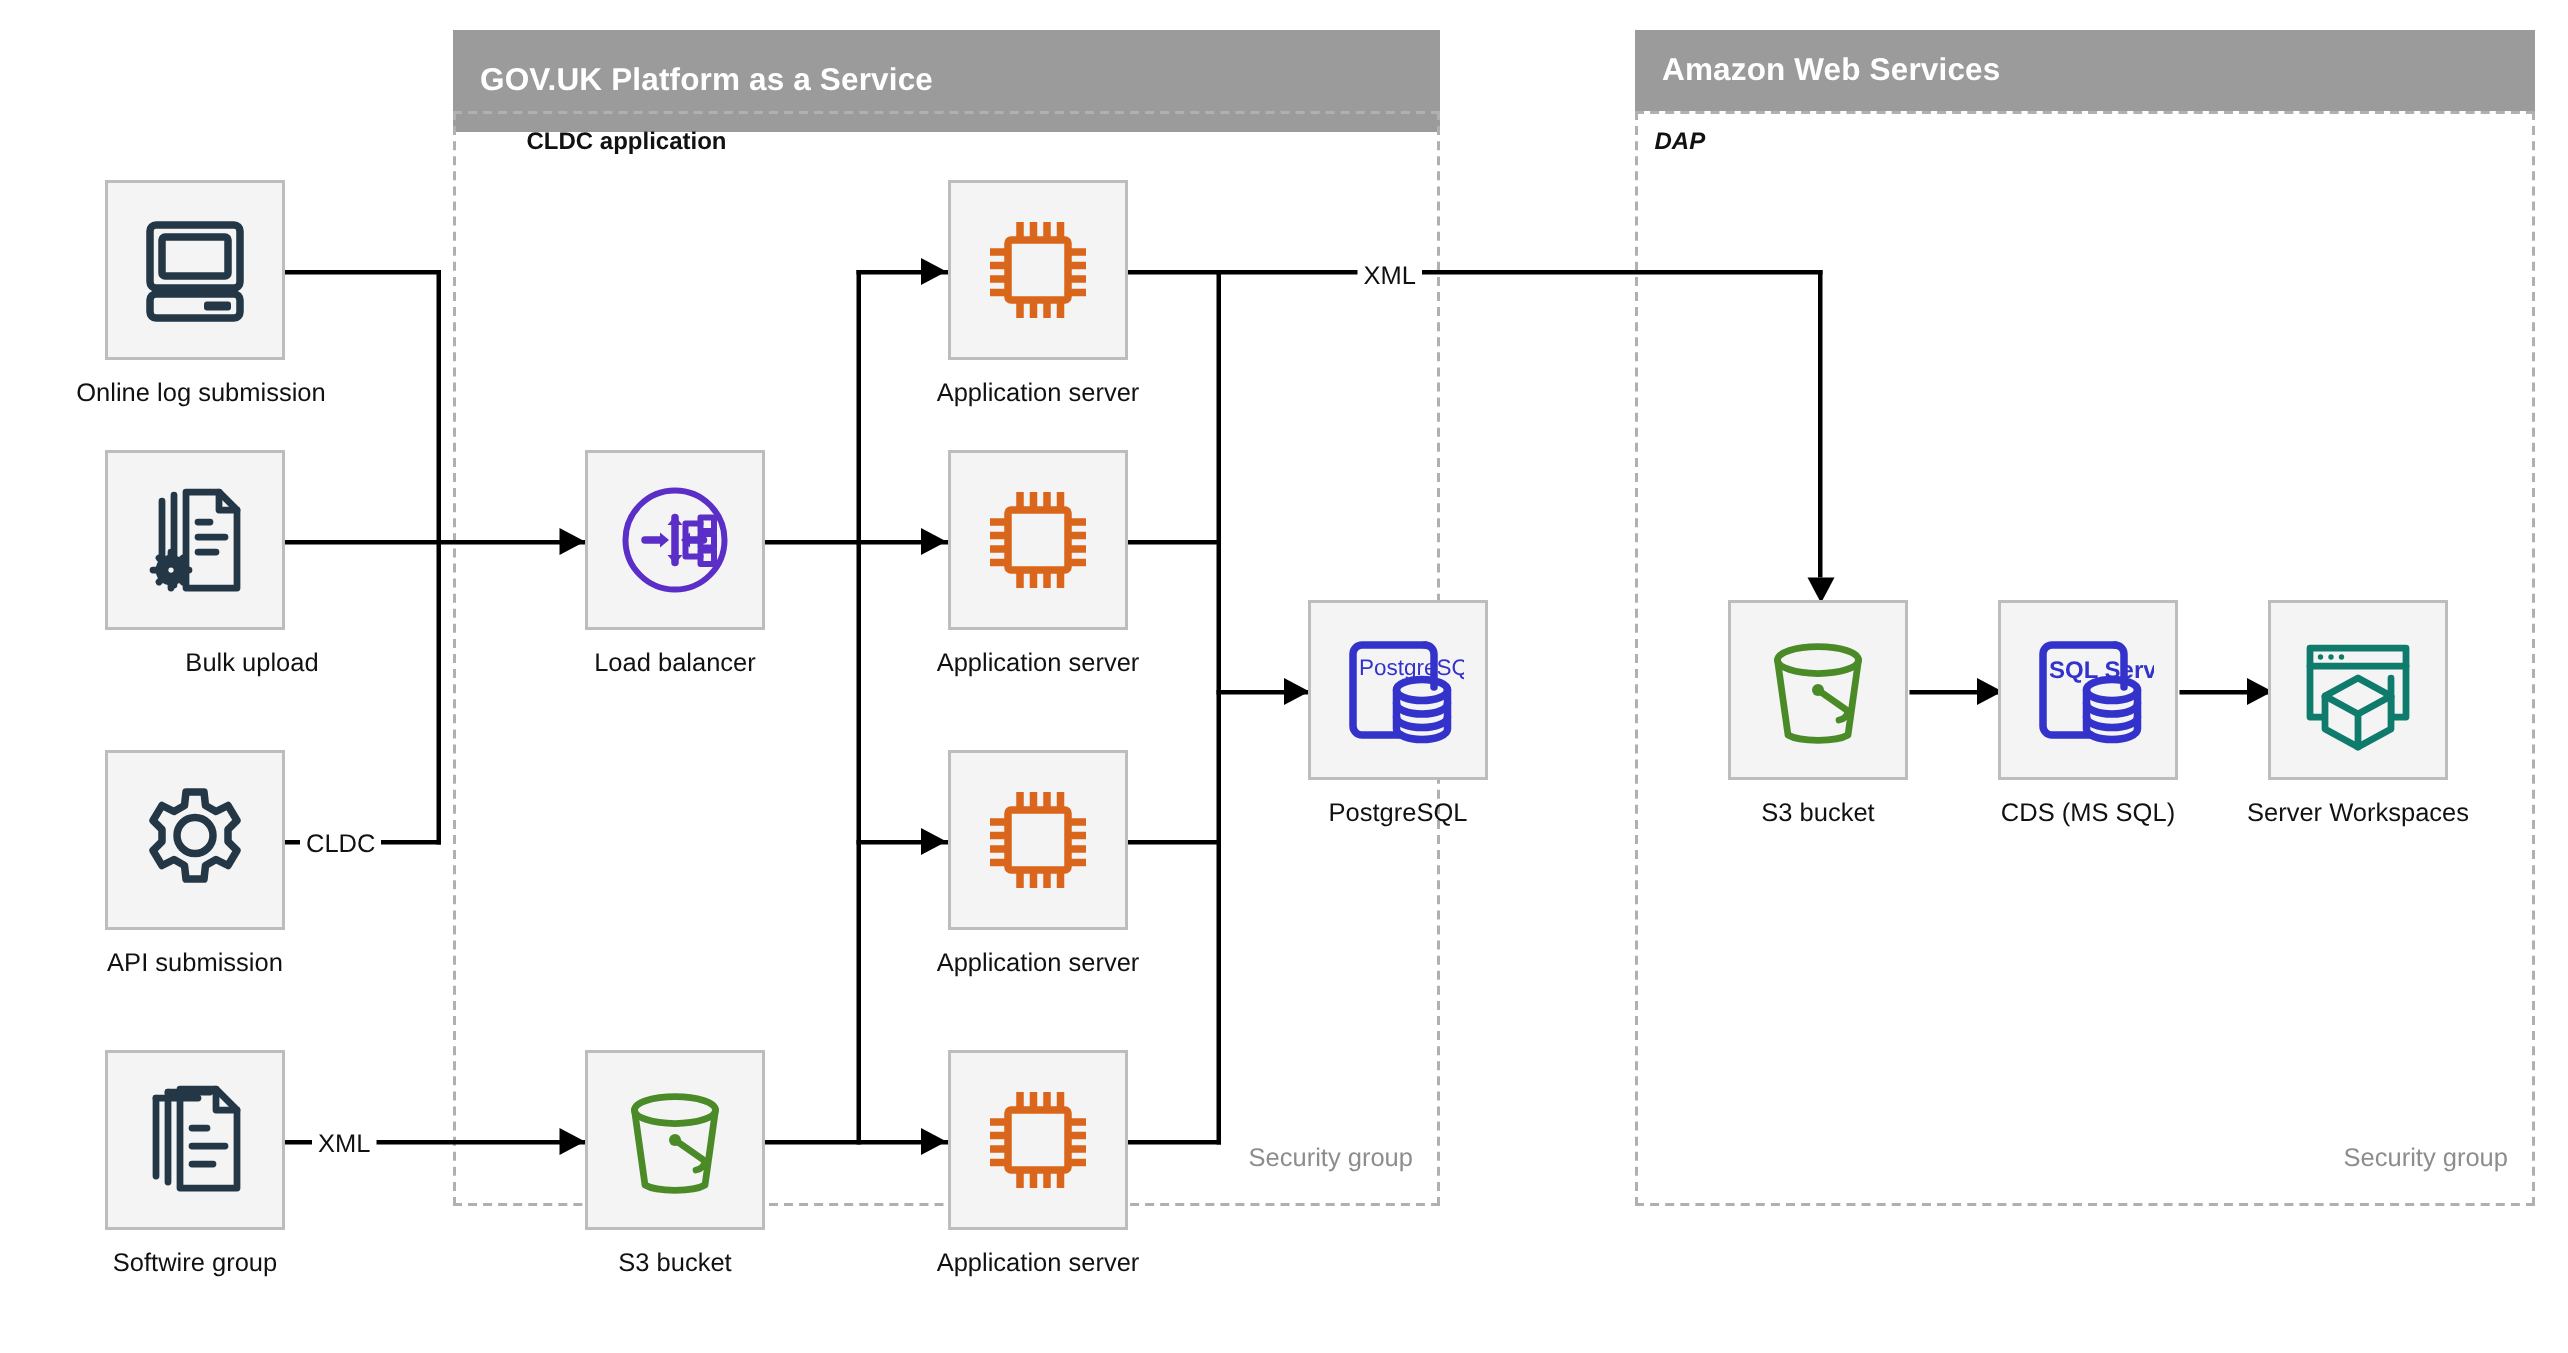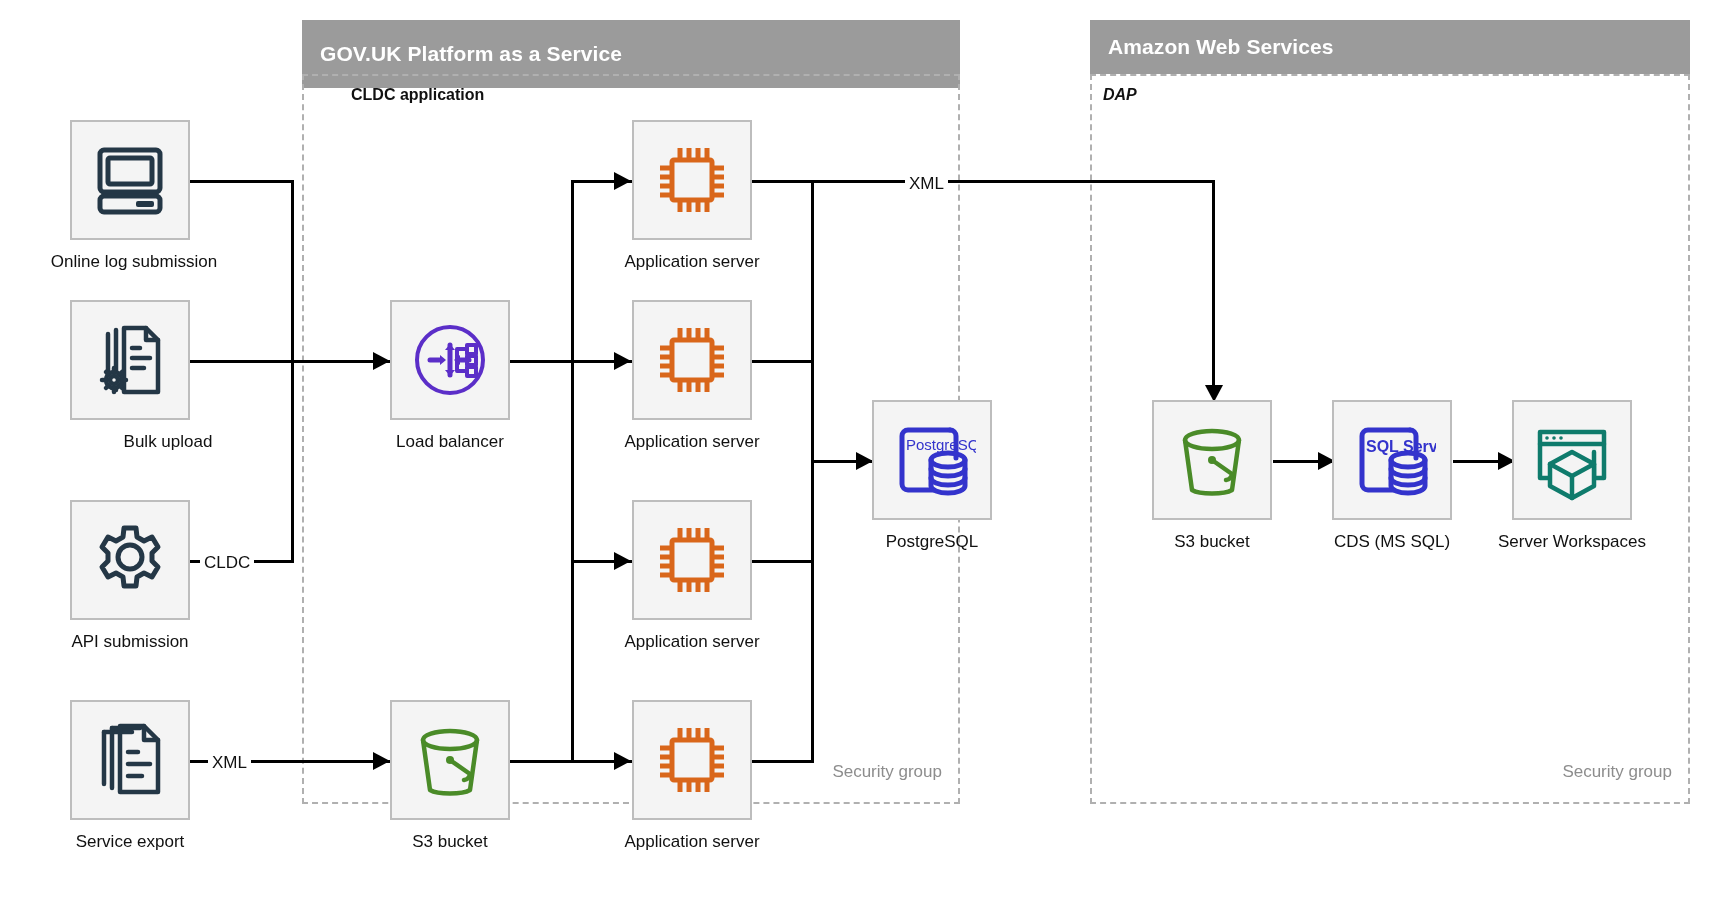--- a/index.html
+++ b/index.html
@@ -230,21 +230,21 @@
         <path d="M20 6 L48 6"></path>
         <path d="M20 6 L20 66"></path>
         <path d="M28 4 L52 4 L66 18 L66 70 L28 70 Z"></path>
         <path d="M52 4 L52 18 L66 18"></path>
         <path d="M36 30 L46 30"></path>
         <path d="M36 42 L58 42"></path>
         <path d="M36 54 L50 54"></path>
       </svg>
     </span>
   </div>
-  <div class="node-label" style="left:0px; top:832px; width:260px;">Service export</div>
+  <div class="node-label" style="left:0px; top:832px; width:260px;">Softwire group</div>
 
   <div class="node" style="left:390px; top:300px;">
     <span>
       <svg width="82" height="82" viewBox="0 0 82 82" fill="none" stroke="#5b2ec8" stroke-width="4" stroke-linecap="round" stroke-linejoin="round">
         <circle cx="41" cy="41" r="33"></circle>
         <path d="M41 26 L41 56" stroke-width="5"></path>
         <path d="M36 31 L41 25 L46 31 Z" fill="#5b2ec8" stroke="none"></path>
         <path d="M36 51 L41 57 L46 51 Z" fill="#5b2ec8" stroke="none"></path>
         <path d="M21 41 L32 41" stroke-width="5"></path>
         <path d="M31 36 L37 41 L31 46 Z" fill="#5b2ec8" stroke="none"></path>

